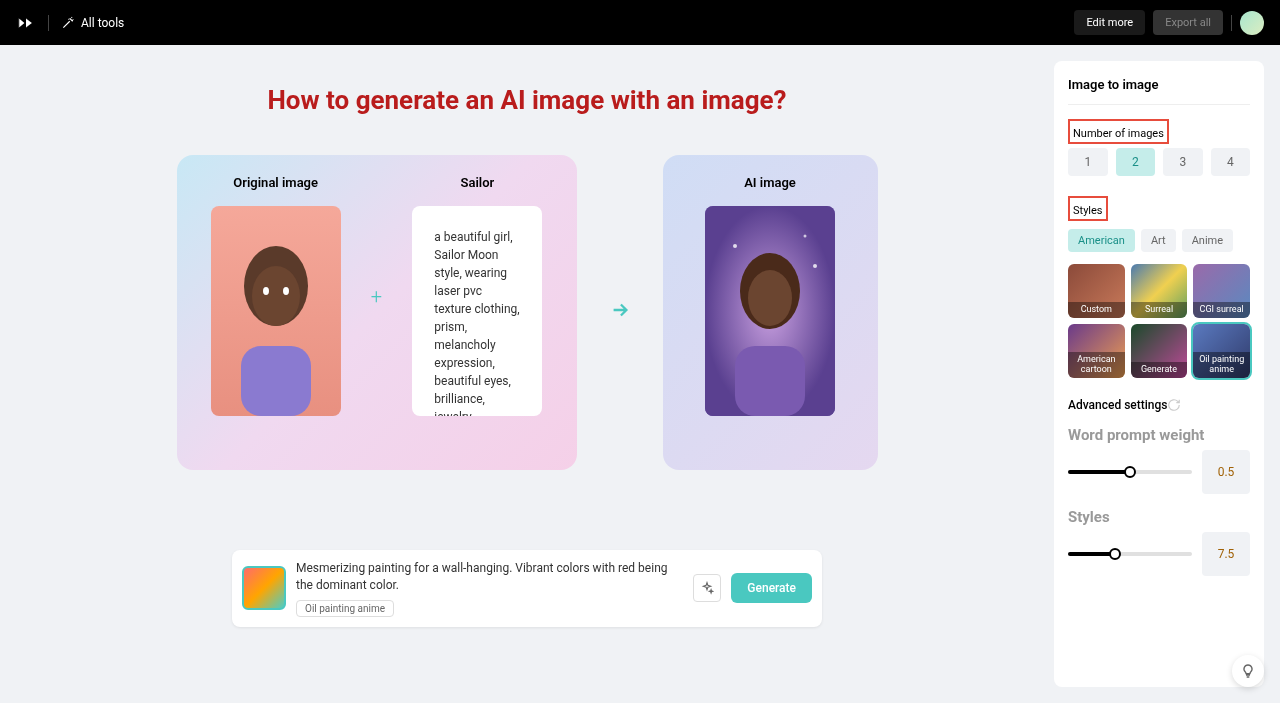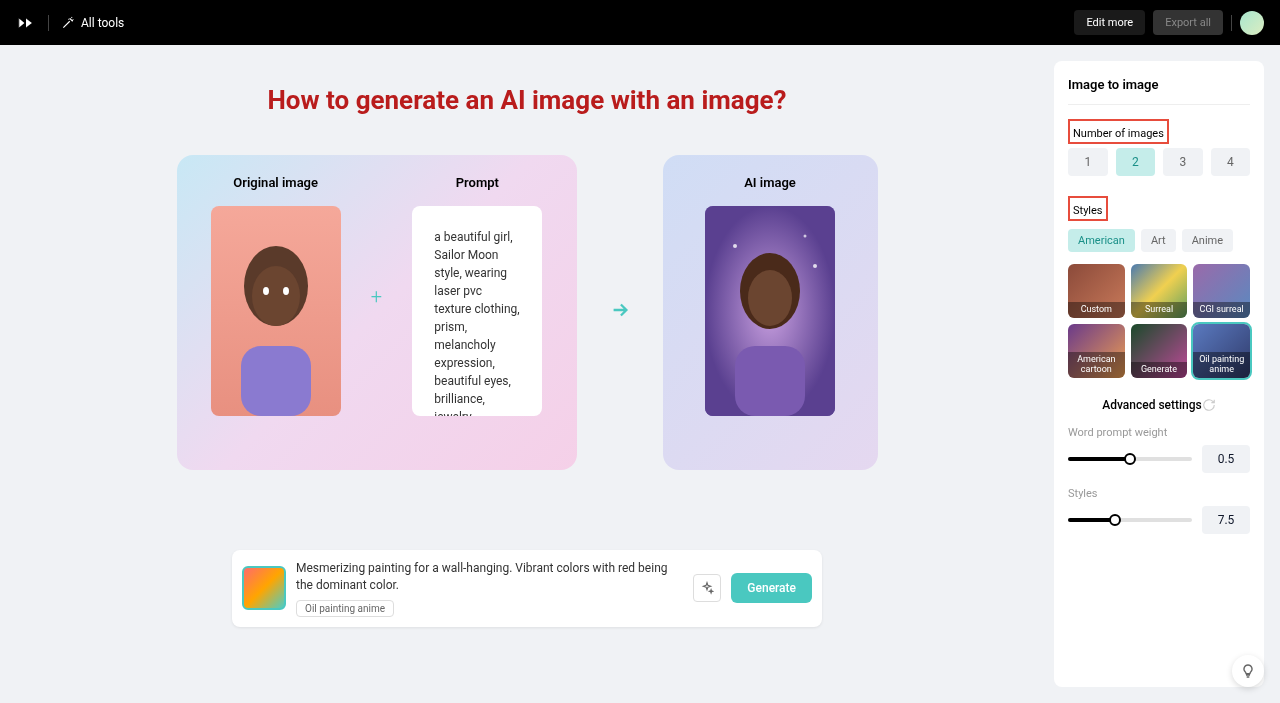--- a/index.html
+++ b/index.html
@@ -56,29 +56,29 @@
 .num-btn { flex: 1; height: 28px; border-radius: 4px; background: #f0f2f5; color: #666; border: none; font-size: 12px; cursor: pointer; }
 .num-btn.active { background: #c5edea; color: #1a9088; }
 .tab-row { display: flex; gap: 6px; margin-bottom: 12px; margin-top: 8px; }
 .tab-btn { padding: 5px 10px; border-radius: 4px; background: #f0f2f5; color: #666; border: none; font-size: 11px; cursor: pointer; }
 .tab-btn.active { background: #c5edea; color: #1a9088; }
 .style-grid { display: grid; grid-template-columns: repeat(3, 1fr); gap: 6px; margin-bottom: 20px; }
 .style-item { position: relative; aspect-ratio: 1/0.95; border-radius: 6px; overflow: hidden; cursor: pointer; }
 .style-item.selected { outline: 2px solid #4ac8c0; }
 .style-bg { position: absolute; inset: 0; }
 .style-label { position: absolute; bottom: 0; left: 0; right: 0; padding: 3px 0; text-align: center; font-size: 9px; color: #fff; background: rgba(0,0,0,.4); line-height: 1.1; }
-.advanced-row { display: flex; justify-content: center; align-items: center; margin-bottom: 14px; }
+.advanced-row { display: flex; justify-content: flex-start; align-items: center; margin-bottom: 14px; }
 .advanced-label { font-size: 12px; font-weight: 500; color: #000; }
 .refresh-icon { width: 14px; height: 14px; color: #ccc; cursor: pointer; }
-.slider-label { font-size: 11px; color: #999; margin-bottom: 6px; }
+.slider-label { font-size: 15px; color: #999; margin-bottom: 6px; font-weight: bold; }
 .slider-row { display: flex; align-items: center; gap: 10px; margin-bottom: 14px; }
 .slider-track { flex: 1; height: 4px; background: #e0e0e0; border-radius: 2px; position: relative; }
 .slider-fill { position: absolute; left: 0; top: 0; height: 100%; background: #000; border-radius: 2px; }
 .slider-thumb { position: absolute; top: 50%; transform: translate(-50%, -50%); width: 12px; height: 12px; background: #fff; border: 2px solid #000; border-radius: 50%; }
-.slider-val { width: 48px; height: 28px; background: #f0f2f5; border-radius: 4px; display: flex; align-items: center; justify-content: center; font-size: 12px; color: #0f172a; }
+.slider-val { width: 48px; height: 44px; background: #f0f2f5; border-radius: 4px; display: flex; align-items: center; justify-content: center; font-size: 12px; color: #a16207; }
 
 .help-bubble { position: fixed; bottom: 16px; right: 16px; width: 32px; height: 32px; border-radius: 50%; background: #fff; box-shadow: 0 2px 6px rgba(0,0,0,.15); display: flex; align-items: center; justify-content: center; cursor: pointer; }
 </style>
 </head>
 <body>
 
 <div class="header">
   <div class="header-left">
     <div class="logo">
       <svg viewBox="0 0 24 24" fill="currentColor">
@@ -116,21 +116,21 @@
                   <ellipse cx="65" cy="80" rx="32" ry="40" fill="#5a3a2a"></ellipse>
                   <ellipse cx="65" cy="90" rx="24" ry="30" fill="#6b4530"></ellipse>
                   <rect x="30" y="140" width="70" height="70" rx="20" fill="#8a7ad0"></rect>
                   <ellipse cx="55" cy="85" rx="3" ry="4" fill="#fff"></ellipse>
                   <ellipse cx="75" cy="85" rx="3" ry="4" fill="#fff"></ellipse>
                 </svg>
             </div>
           </div>
           <div class="plus-icon">+</div>
           <div class="demo-col">
-            <div class="demo-label">Prompt</div>
+            <div class="demo-label">Sailor</div>
             <div class="prompt-box">a beautiful girl, Sailor Moon style, wearing laser pvc texture clothing, prism, melancholy expression, beautiful eyes, brilliance, jewelry, portrai...</div>
           </div>
         </div>
       </div>
 
       <div class="arrow-icon">
         <svg width="22" height="22" viewBox="0 0 24 24" fill="none" stroke="currentColor" stroke-width="2.5">
             <path d="M5 12h14M13 6l6 6-6 6"></path>
           </svg>
       </div>

